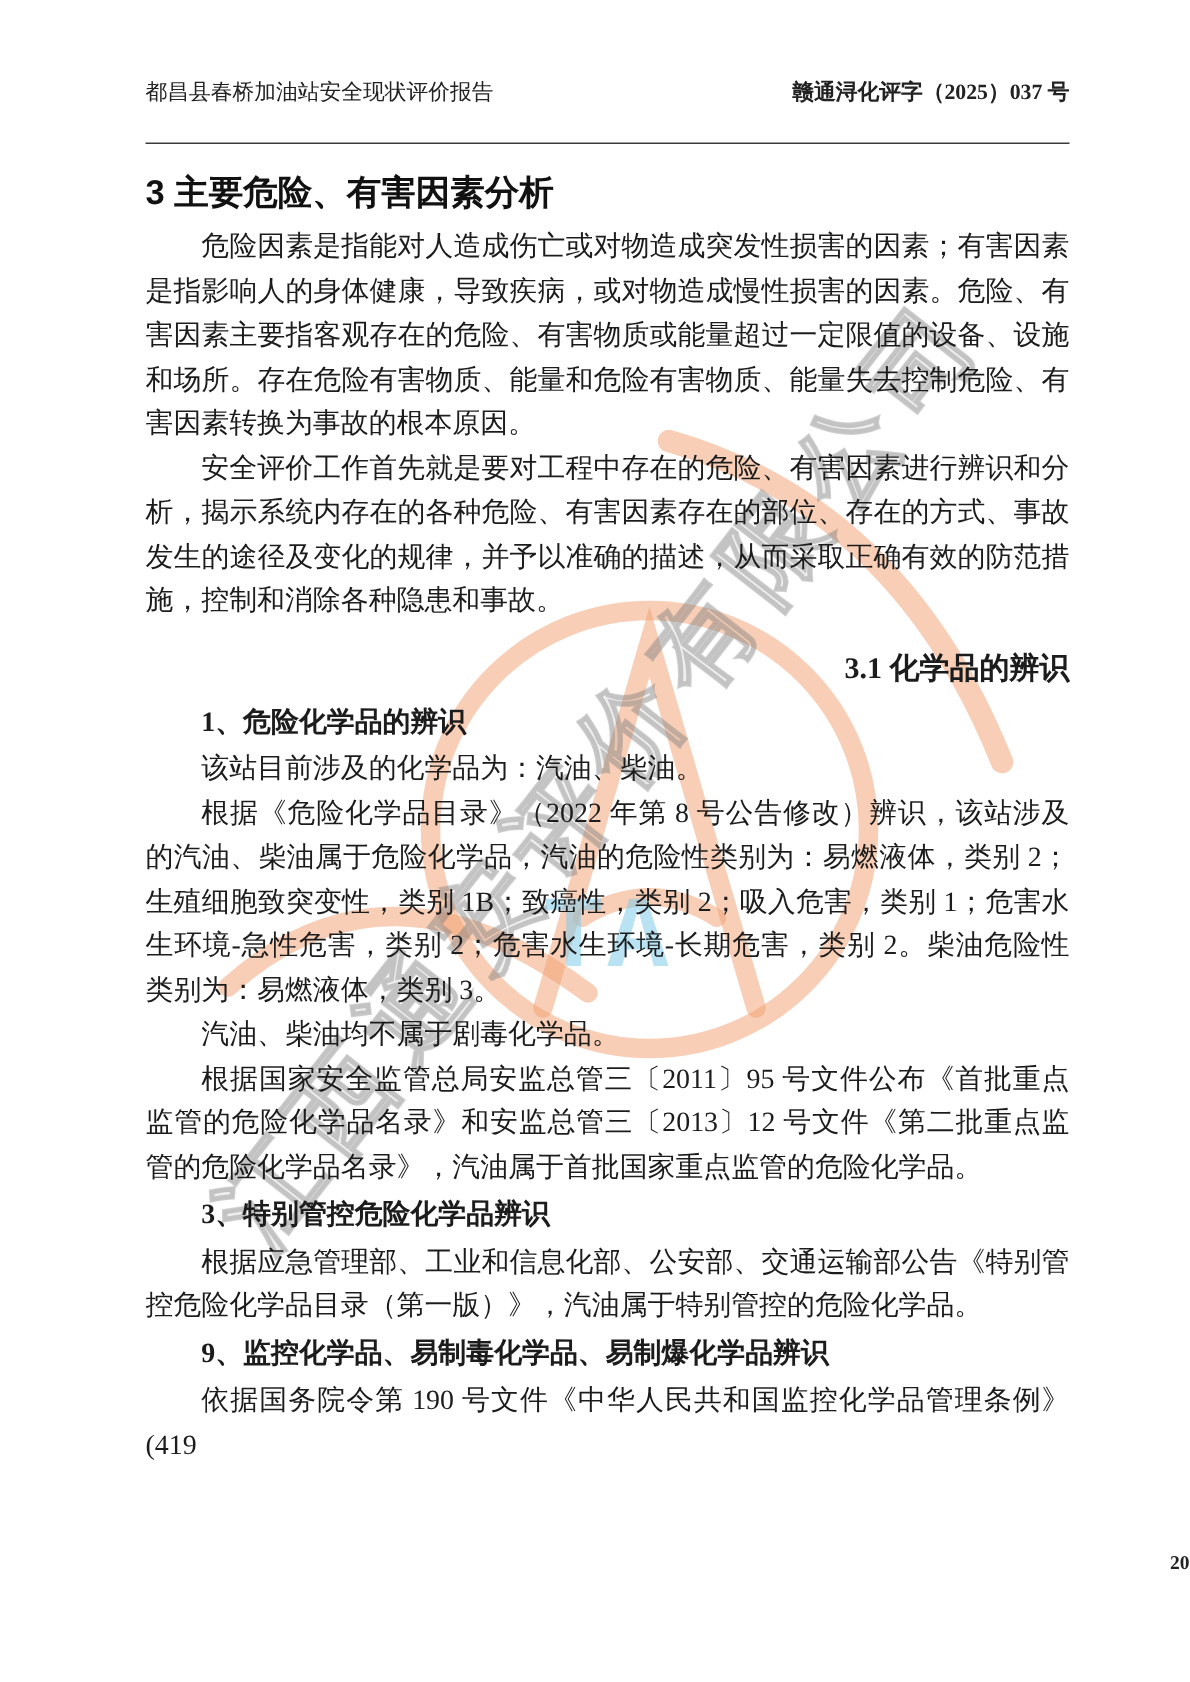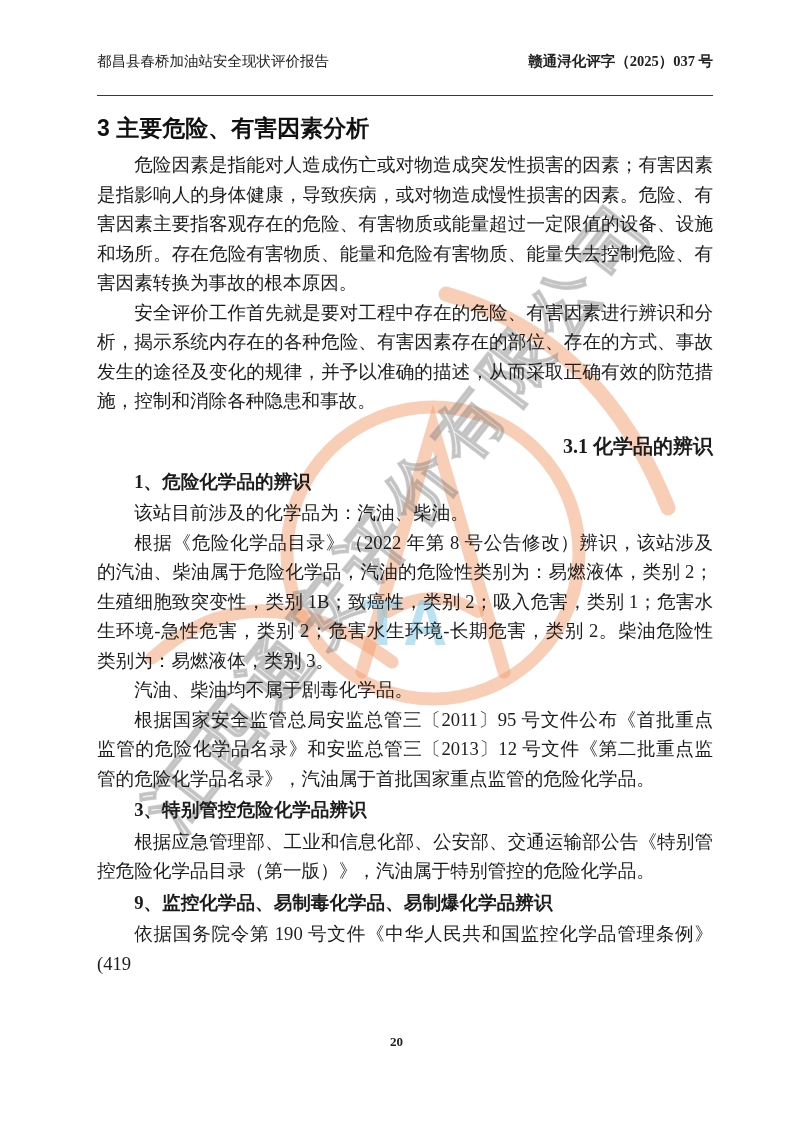--- a/index.html
+++ b/index.html
@@ -105,21 +105,21 @@
     line-height: 29.5px;
     text-indent: 2em;
     margin: 2px 0 2px 0;
   }
 
   .page-number {
     position: absolute;
     left: 0;
     right: 0;
     top: 1034px;
-    text-align: center;
+    text-align: right;
     font-size: 13px;
     font-weight: bold;
     color: #222;
     z-index: 1;
   }
 </style>
 </head>
 <body>
 
 <div class="page">

